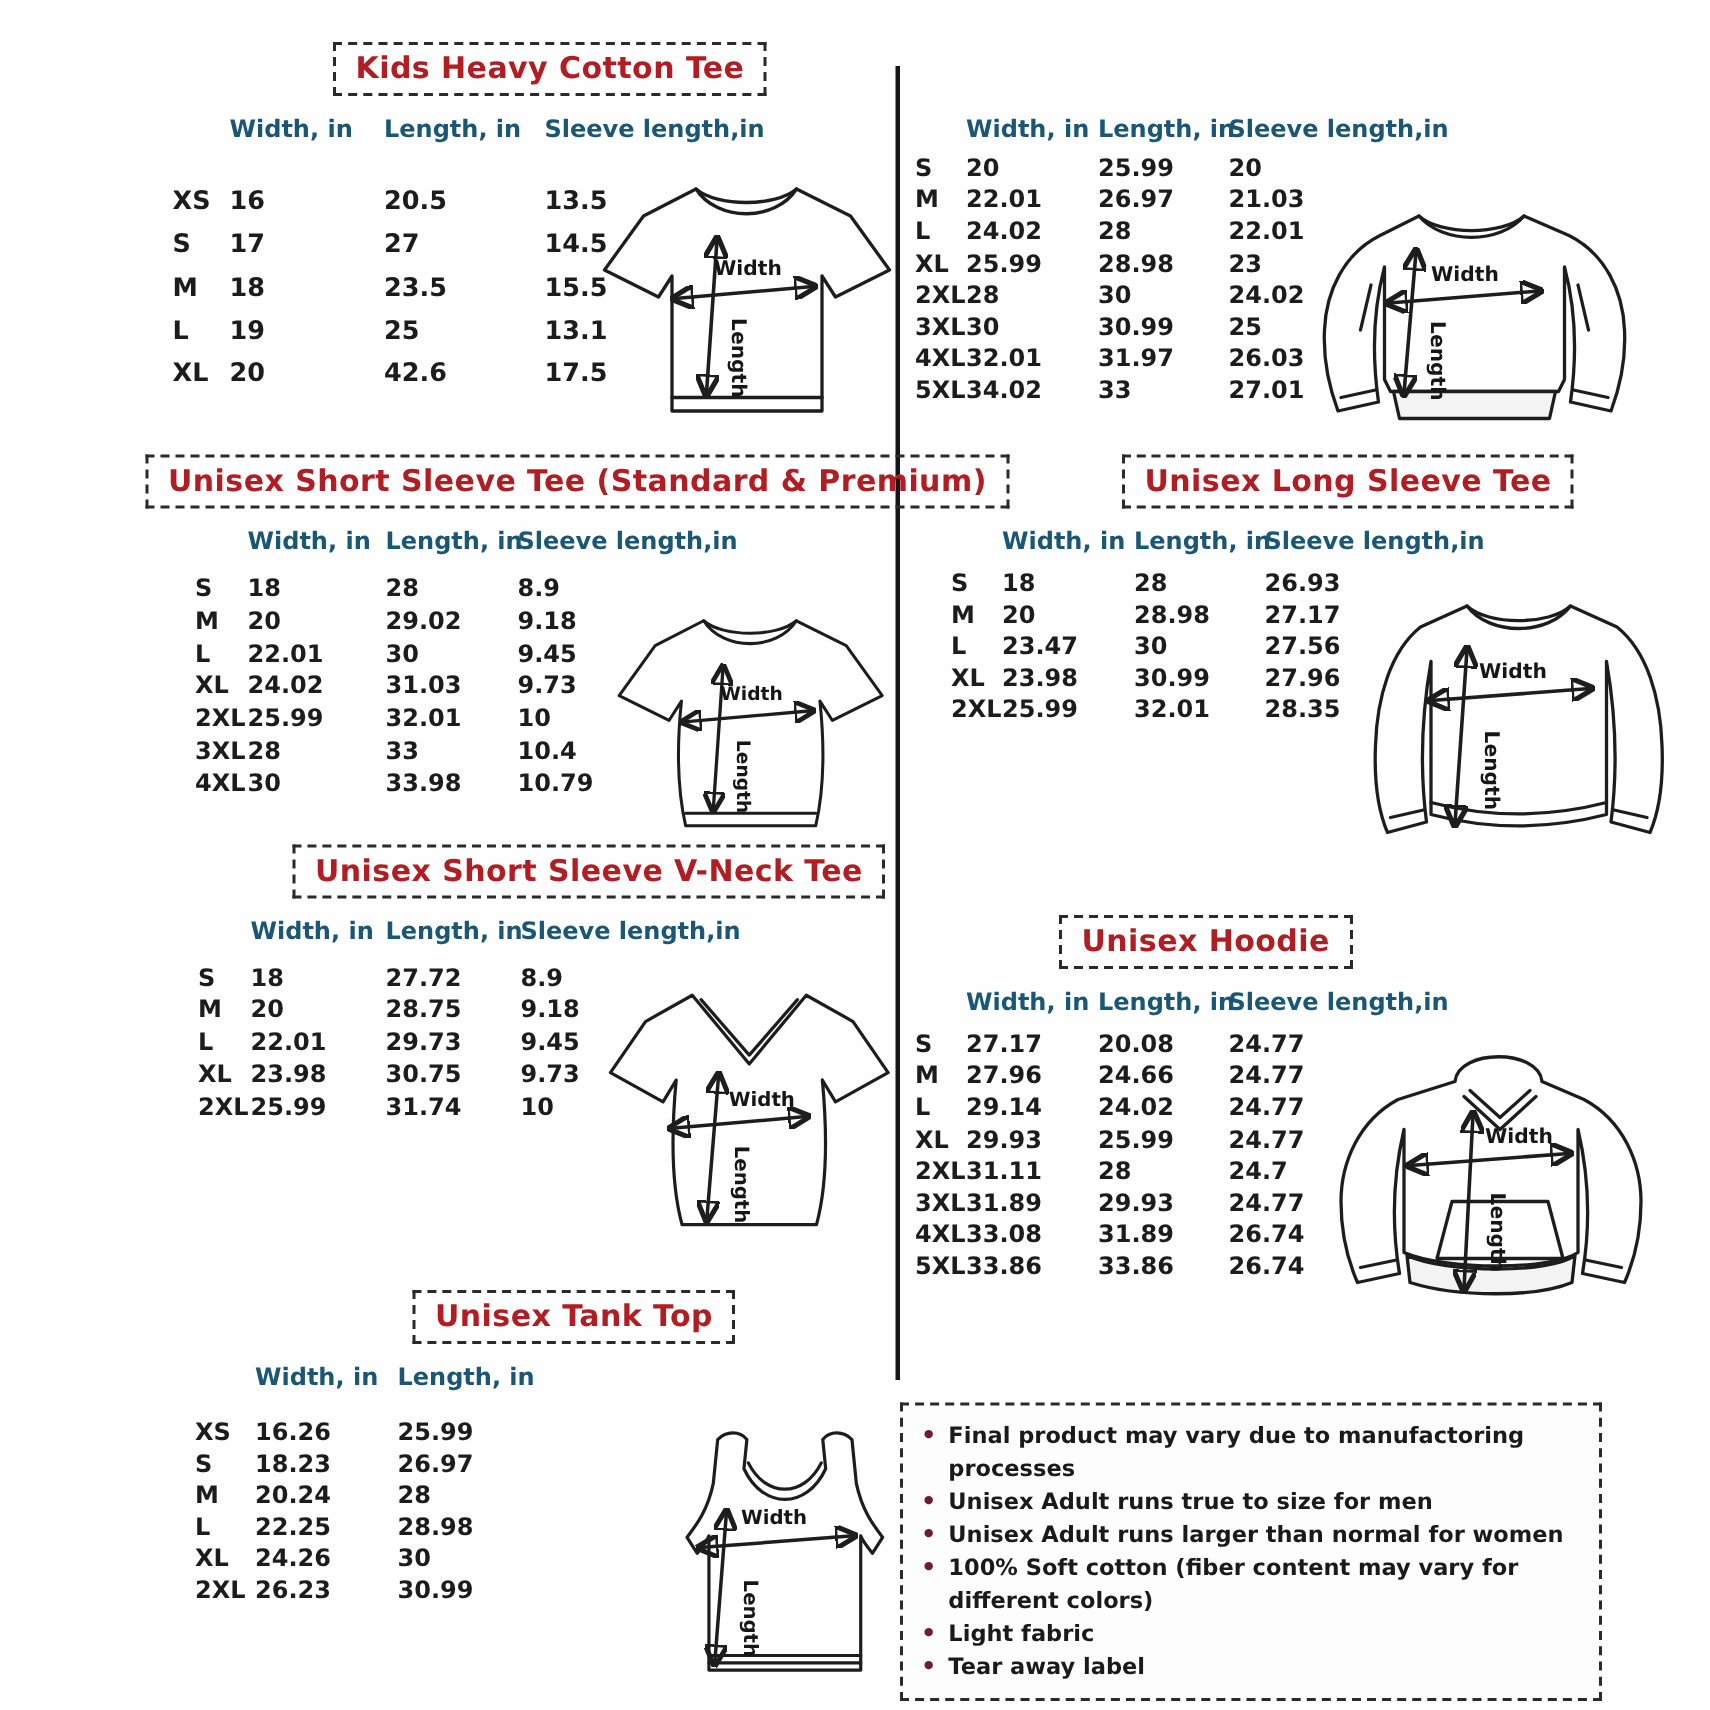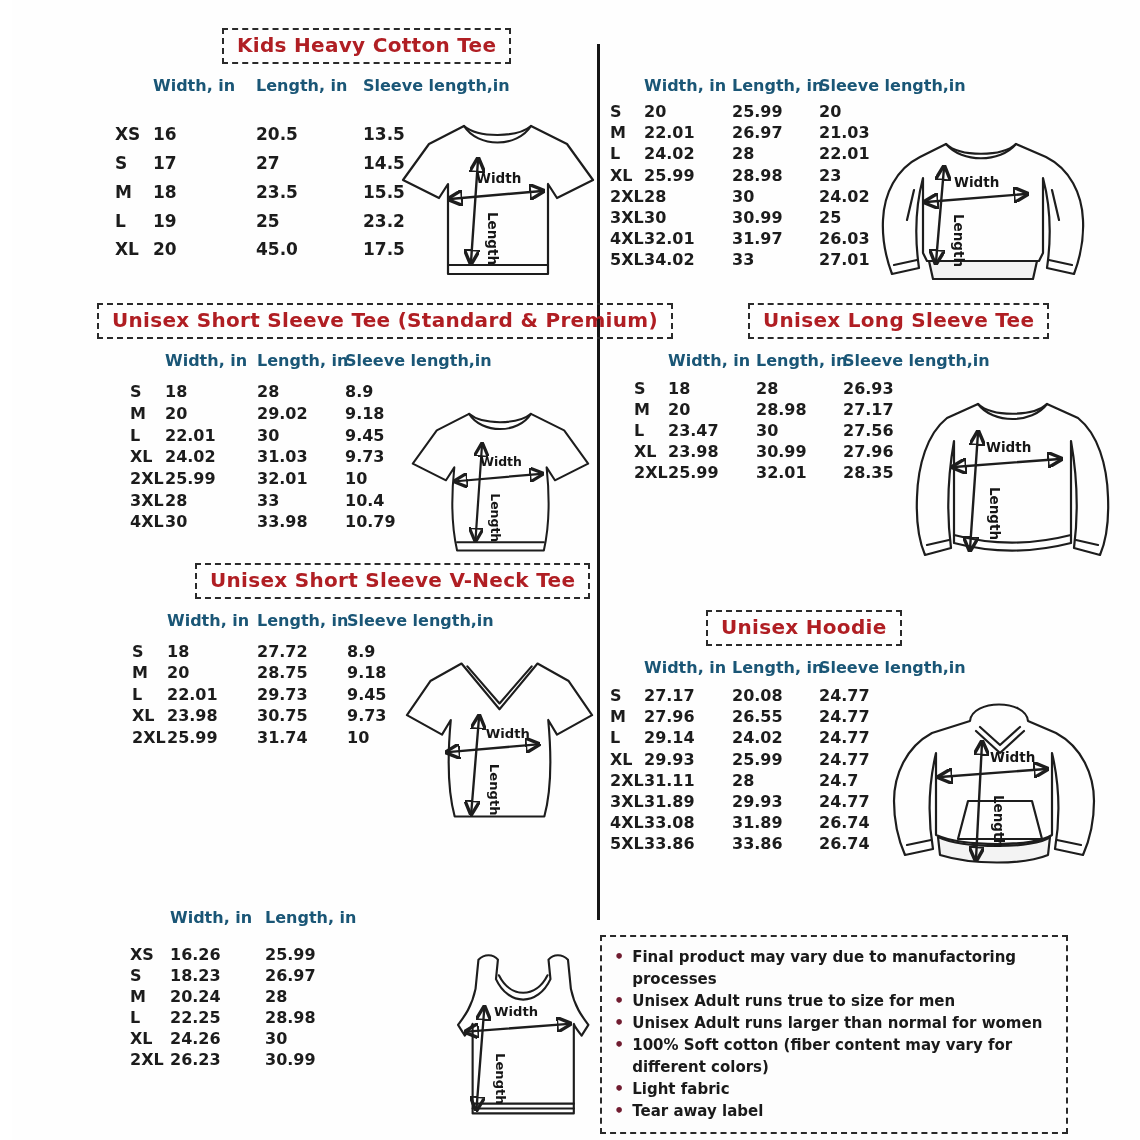--- a/index.html
+++ b/index.html
@@ -84,26 +84,26 @@
         <div class="trow">
           <div class="cell col-size">M</div>
           <div class="cell col-width">18</div>
           <div class="cell col-length">23.5</div>
           <div class="cell col-sleeve">15.5</div>
         </div>
         <div class="trow">
           <div class="cell col-size">L</div>
           <div class="cell col-width">19</div>
           <div class="cell col-length">25</div>
-          <div class="cell col-sleeve">23.2</div>
+          <div class="cell col-sleeve">13.1</div>
         </div>
         <div class="trow">
           <div class="cell col-size">XL</div>
           <div class="cell col-width">20</div>
-          <div class="cell col-length">45.0</div>
+          <div class="cell col-length">42.6</div>
           <div class="cell col-sleeve">17.5</div>
         </div>
       </div>
     <svg class="garment" style="left:303px;top:84px;" width="195" height="180" viewBox="0 0 195 180">
       <defs>
           <marker id="ah-k" viewBox="0 0 10 10" refX="8" refY="5" markerWidth="6.5" markerHeight="6.5" orient="auto-start-reverse">
             <path d="M0,0 L10,5 L0,10 z" fill="#161616" stroke="none"></path>
           </marker>
         </defs>
       <path class="sil" d="M64,14 C78,26 117,26 131,14 L167,32 L193,68 L157,86 L148,72 L148,162 L48,162 L48,72 L39,86 L3,68 L29,32 Z"></path>
@@ -390,21 +390,21 @@
         </div>
         <div class="trow">
           <div class="cell col-size">S</div>
           <div class="cell col-width">27.17</div>
           <div class="cell col-length">20.08</div>
           <div class="cell col-sleeve">24.77</div>
         </div>
         <div class="trow">
           <div class="cell col-size">M</div>
           <div class="cell col-width">27.96</div>
-          <div class="cell col-length">26.55</div>
+          <div class="cell col-length">24.66</div>
           <div class="cell col-sleeve">24.77</div>
         </div>
         <div class="trow">
           <div class="cell col-size">L</div>
           <div class="cell col-width">29.14</div>
           <div class="cell col-length">24.02</div>
           <div class="cell col-sleeve">24.77</div>
         </div>
         <div class="trow">
           <div class="cell col-size">XL</div>
@@ -449,20 +449,23 @@
       <path d="M84,114 L148,114 L158,152 L74,152 Z"></path>
       <path d="M197,158 L173,153 M23,158 L47,153"></path>
       <line class="arrow" x1="56" y1="90" x2="162" y2="82" marker-start="url(#ah-h)" marker-end="url(#ah-h)"></line>
       <line class="arrow" x1="98" y1="56" x2="92" y2="172" marker-start="url(#ah-h)" marker-end="url(#ah-h)"></line>
       <text x="106" y="75">Width</text>
       <text transform="rotate(90 110,108)" x="110" y="108">Length</text>
     </svg>
   </section>
 
   <section class="panel" id="sec-tank" style="left:100px;top:860px;width:483px;height:278px;">
+    <div class="title" style="left:163px;">
+      <span>Unisex Tank Top</span>
+    </div>
     <div class="table">
         <div class="trow thead">
           <div class="cell th col-size"></div>
           <div class="cell th col-width">Width, in</div>
           <div class="cell th col-length">Length, in</div>
         </div>
         <div class="trow">
           <div class="cell col-size">XS</div>
           <div class="cell col-width">16.26</div>
           <div class="cell col-length">25.99</div>

